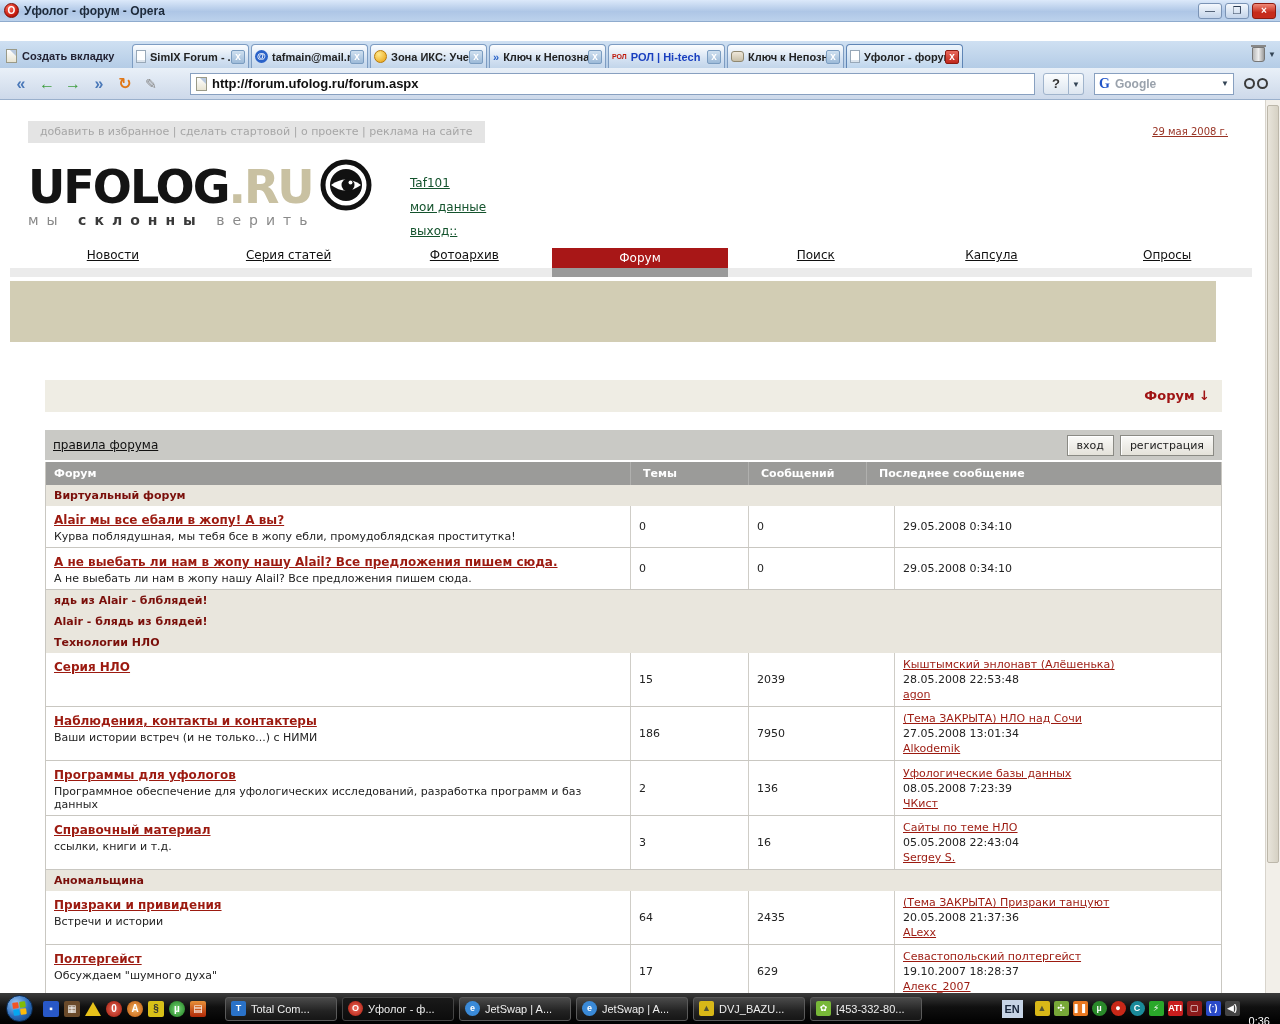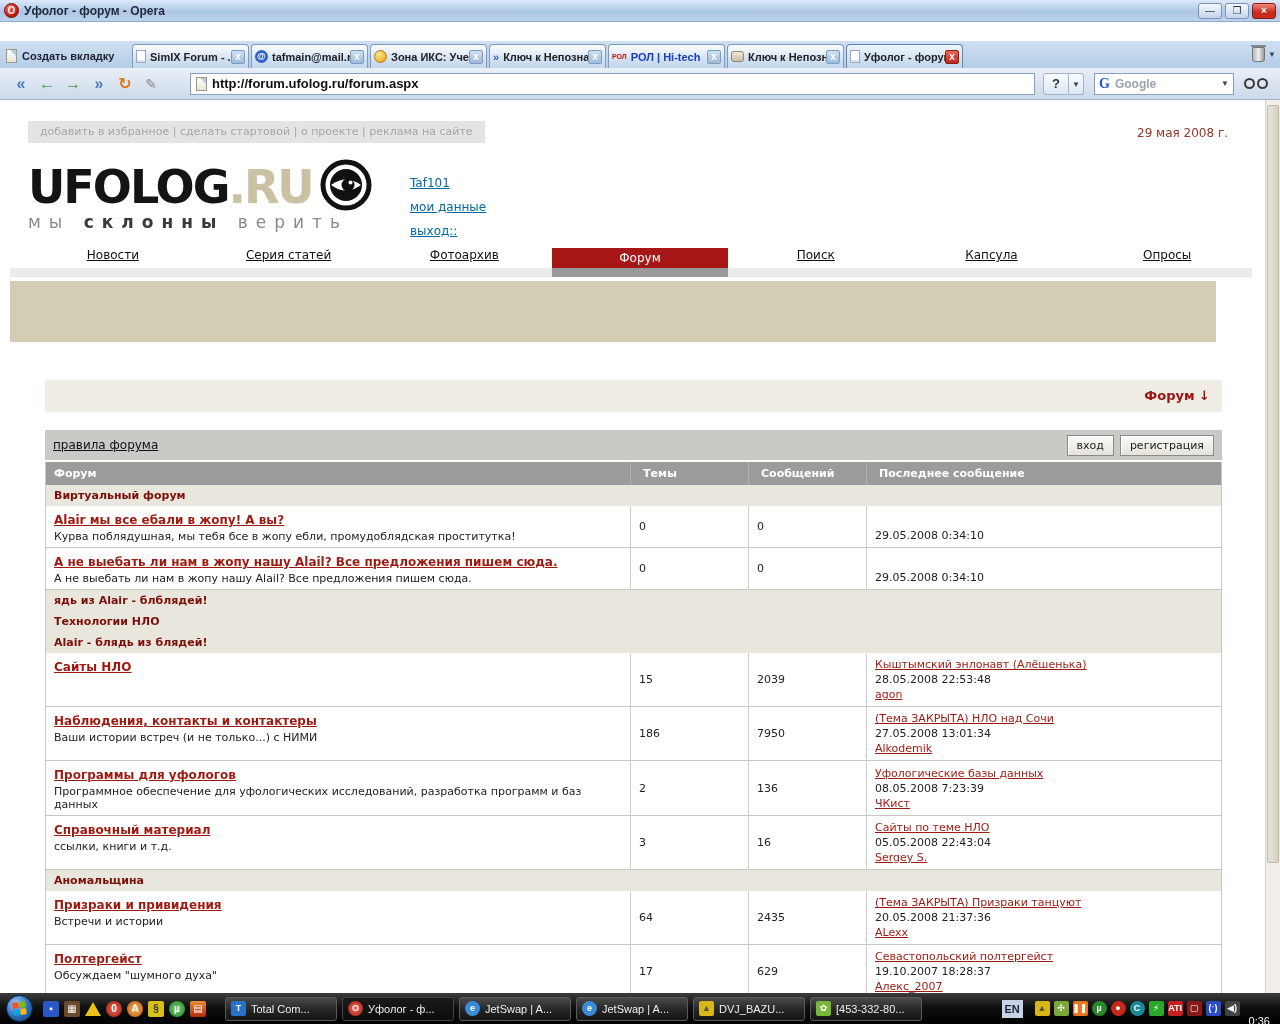--- a/index.html
+++ b/index.html
@@ -83,32 +83,32 @@
   .glasses { margin-left:10px; display:flex; align-items:center; }
   .lens { width:11px; height:11px; border:2px solid #3a3a3a; border-radius:50%; }
   .lens + .lens { margin-left:2px; }
 
   
   .viewport { position:absolute; top:100px; left:0; right:0; height:893px; background:#fff; overflow:hidden; }
   .pg { font-family:"DejaVu Sans",sans-serif; }
 
   .toplinks { position:absolute; left:28px; top:21px; height:22px; background:#e4e4e4;
     padding:0 12px; font-size:11px; color:#a6a6a6; line-height:22px; }
-  .page-date { position:absolute; right:52px; top:26px; font-size:12px; color:#993324; }
+  .page-date { position:absolute; right:52px; top:26px; font-size:10px; color:#993324;text-decoration:underline; }
 
   .logo-block { position:absolute; left:28px; top:58px; }
   .logo-row { display:flex; align-items:center; }
   .logo-main { font-size:46px; font-weight:bold; letter-spacing:-2px; color:#141414; }
   .logo-tld { font-size:46px; font-weight:bold; letter-spacing:-2px; color:#c9c1a2; }
   .logo-eye { margin-left:6px; }
-  .tagline { margin-top:-4px; font-size:17px; letter-spacing:8px; color:#8a8a8a; }
+  .tagline { margin-top:-4px; font-size:14px; letter-spacing:8px; color:#8a8a8a; }
   .tagline b { color:#3a3a3a; }
 
   .user-links { position:absolute; left:410px; top:76px; }
-  .user-links a { display:block; margin-bottom:10px; font-size:12px; color:#0369a1; text-decoration:underline; }
+  .user-links a { display:block; margin-bottom:10px; font-size:12px; color:#14532d; text-decoration:underline; }
 
   .main-nav { position:absolute; left:25px; right:25px; top:148px; height:20px; display:flex; }
   .nav-item { flex:1; text-align:center; font-size:12px; }
   .nav-item a { color:#111; text-decoration:underline; }
   .nav-item.active { background:#a81717; color:#fff; font-size:12px; line-height:20px; }
   .nav-strip { position:absolute; left:10px; right:28px; top:168px; height:9px; background:#ebebeb; }
   .nav-strip-active { position:absolute; left:552px; width:176px; top:168px; height:9px; background:#9a9a9a; }
 
   .tan-band { position:absolute; left:10px; top:181px; width:1206px; height:61px; background:#d2cdb4; }
 
@@ -131,21 +131,21 @@
   .thead .c { color:#fff; font-weight:bold; padding:5px 8px; }
   .c { padding:4px 8px; }
   .c.sep { border-left:1px solid #cfcdc7; }
   .thead .c.sep { border-left:1px solid #b0b0ae;padding-left:12px; }
   .srow { display:block; background:#e9e6dd; padding:4px 8px; height:21px; font-weight:bold; color:#7a0f0a; }
   .frow { min-height:48px; }
   .frow.short { min-height:37px; }
   .ftitle { display:inline-block; margin-top:3px; font-size:12px; font-weight:bold; color:#9c1a10; text-decoration:underline; }
   .fdesc { margin-top:3px; color:#222; }
   .c.num { display:flex; align-items:center; color:#222; }
-  .c.last { display:flex; flex-direction:column; justify-content:flex-end; line-height:15px; }
+  .c.last { display:flex; flex-direction:column; justify-content:center; line-height:15px;margin-left:28px; }
   .ltopic, .lauthor { color:#9c1a10; text-decoration:underline; }
   .ldate { color:#222; }
 
   .scrollbar { position:absolute; right:0; top:0; bottom:0; width:15px; background:#f2efe9; border-left:1px solid #d8d4cc; }
   .scroll-thumb { position:absolute; left:1px; right:1px; top:5px; height:758px;
     background:linear-gradient(90deg,#e8e4da,#d6d1c4); border:1px solid #bcb7aa; border-radius:2px; }
 
   
   .taskbar { position:absolute; left:0; bottom:0; width:1280px; height:31px;
     background:linear-gradient(#3c3c3c,#101010 45%,#000); display:flex; align-items:center; padding:0 6px; }
@@ -345,26 +345,26 @@
         <div class="c sep num">0</div>
         <div class="c sep num">0</div>
         <div class="c sep last">
           <a class="ltopic"></a>
           <div class="ldate">29.05.2008 0:34:10</div>
           <a class="lauthor"></a>
         </div>
       </div>
 
       <div class="srow"><span>ядь из Alair - блблядей!</span></div>
+      <div class="srow"><span>Alair - блядь из блядей!</span></div>
       <div class="srow"><span>Технологии НЛО</span></div>
-      <div class="srow"><span>Alair - блядь из блядей!</span></div>
 
       <div class="trow frow">
         <div class="c">
-          <a class="ftitle">Сайты НЛО</a>
+          <a class="ftitle">Серия НЛО</a>
         </div>
         <div class="c sep num">15</div>
         <div class="c sep num">2039</div>
         <div class="c sep last">
           <a class="ltopic">Кыштымский энлонавт (Алёшенька)</a>
           <div class="ldate">28.05.2008 22:53:48</div>
           <a class="lauthor">agon</a>
         </div>
       </div>
 

